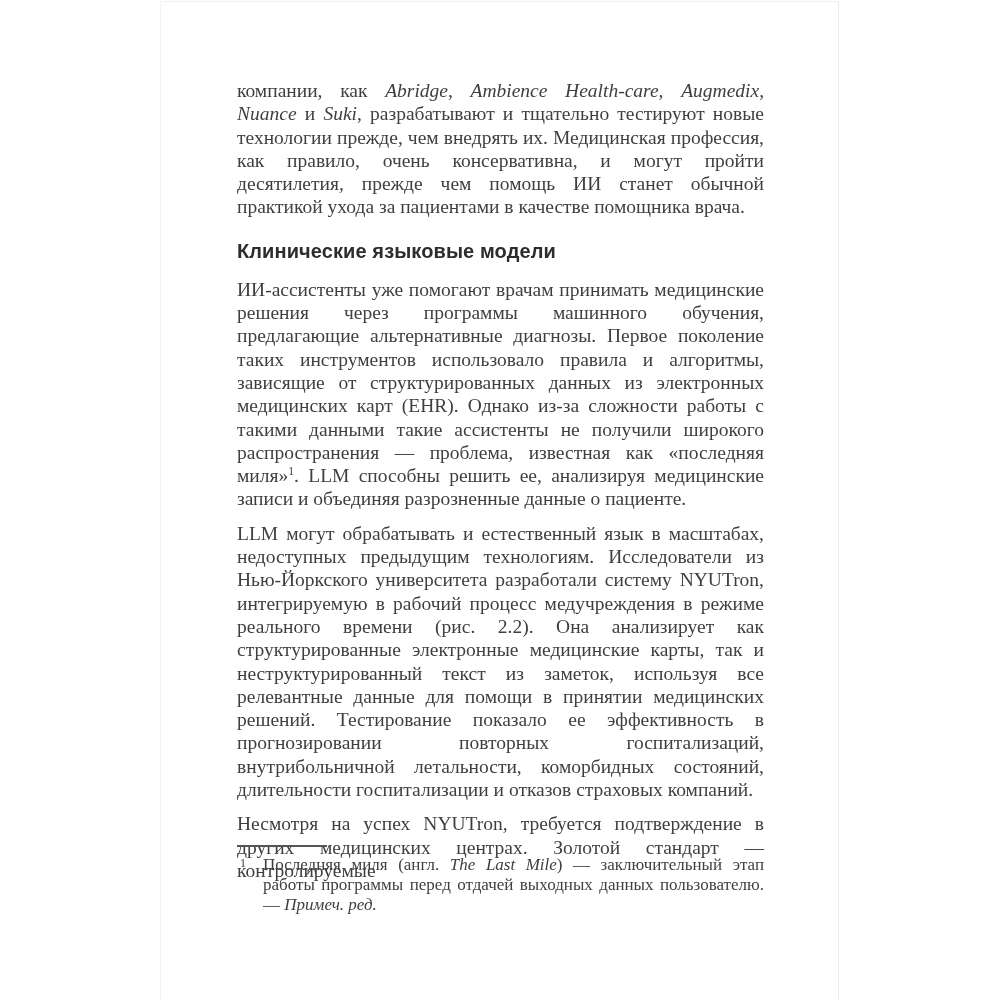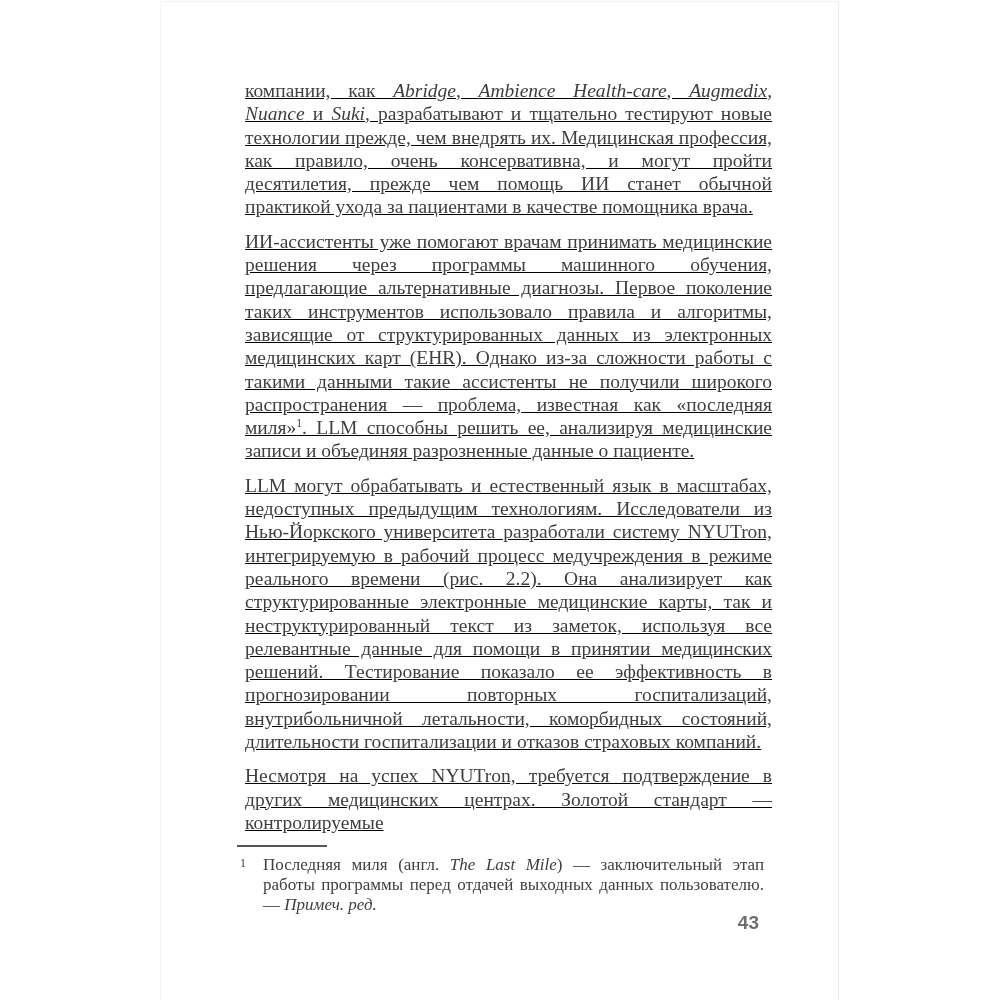--- a/index.html
+++ b/index.html
@@ -23,24 +23,23 @@
     width: 679px;
     height: 999px;
     border-top: 1px solid #f1f1f1;
     border-left: 1px solid #f4f4f4;
     border-right: 1px solid #ededed;
     pointer-events: none;
   }
 
   .content {
     position: absolute;
-    left: 245px;
+    left: 237px;
     top: 79px;
     width: 527px;
-    text-decoration: underline;
   }
 
   .body-para {
     text-align: justify;
     font-size: 19.5px;
     line-height: 23.3px;
     color: #3f3f3f;
     margin-bottom: 11px;
   }
   .body-para:last-child { margin-bottom: 8px; }
@@ -101,31 +100,31 @@
 </head>
 <body>
 
 <div class="page">
 
   <div class="scan-border"></div>
 
   <main class="content">
     <p class="body-para"><span>компании, как </span><span class="it">Abridge</span><span>, </span><span class="it">Ambience Health-care</span><span>, </span><span class="it">Augmedix</span><span>, </span><span class="it">Nuance</span><span> и </span><span class="it">Suki</span><span>, разрабатывают и тщательно тестируют новые технологии прежде, чем внедрять их. Медицинская профессия, как правило, очень консервативна, и могут пройти десятилетия, прежде чем помощь ИИ станет обычной практикой ухода за пациентами в качестве помощника врача.</span></p>
 
+    <h2 class="section-heading">Клинические языковые модели</h2>
 
     <p class="body-para"><span>ИИ-ассистенты уже помогают врачам принимать медицинские решения через программы машинного обучения, предлагающие альтернативные диагнозы. Первое поколение таких инструментов использовало правила и алгоритмы, зависящие от структурированных данных из электронных медицинских карт (EHR). Однако из-за сложности работы с такими данными такие ассистенты не получили широкого распространения — проблема, известная как «последняя миля»</span><sup>1</sup><span>. LLM способны решить ее, анализируя медицинские записи и объединяя разрозненные данные о пациенте.</span></p>
 
     <p class="body-para"><span>LLM могут обрабатывать и естественный язык в масштабах, недоступных предыдущим технологиям. Исследователи из Нью-Йоркского университета разработали систему NYUTron, интегрируемую в рабочий процесс медучреждения в режиме реального времени (рис. 2.2). Она анализирует как структурированные электронные медицинские карты, так и неструктурированный текст из заметок, используя все релевантные данные для помощи в принятии медицинских решений. Тестирование показало ее эффективность в прогнозировании повторных госпитализаций, внутрибольничной летальности, коморбидных состояний, длительности госпитализации и отказов страховых компаний.</span></p>
 
     <p class="body-para"><span>Несмотря на успех NYUTron, требуется подтверждение в других медицинских центрах. Золотой стандарт — контролируемые</span></p>
   </main>
 
   <footer class="footnote-area">
     <div class="footnote-rule"></div>
     <div class="footnote-row">
       <span class="fn-marker">1</span>
       <span class="fn-text"><span>Последняя миля (англ. </span><span class="it">The Last Mile</span><span>) — заключительный этап работы программы перед отдачей выходных данных пользователю. — </span><span class="it">Примеч. ред.</span></span>
     </div>
   </footer>
 
-  <div class="page-number">43</div>
 
 </div>
 
 </body></html>

